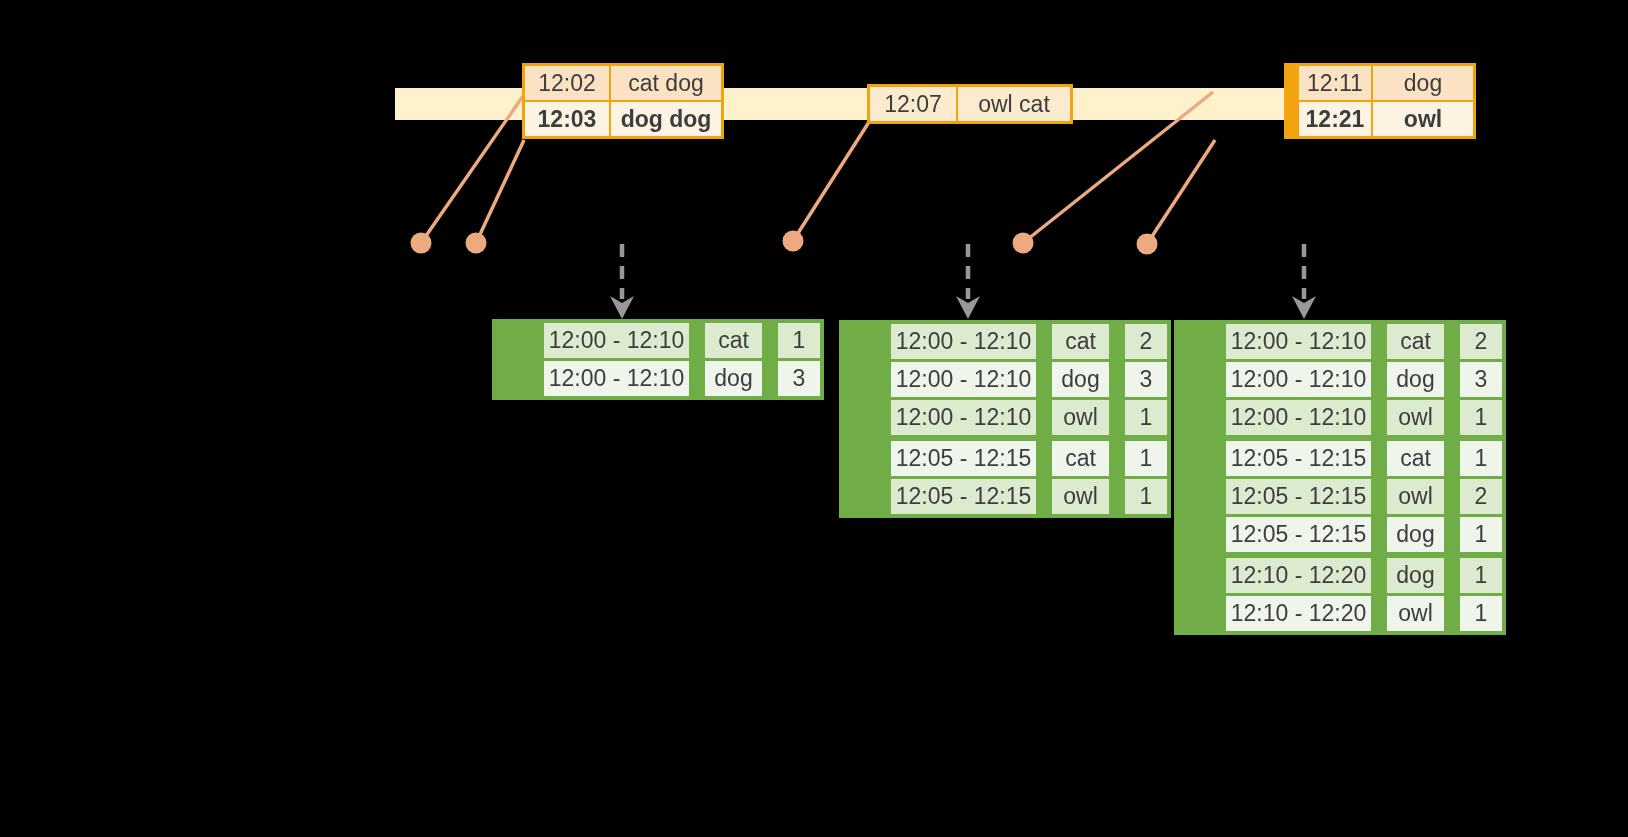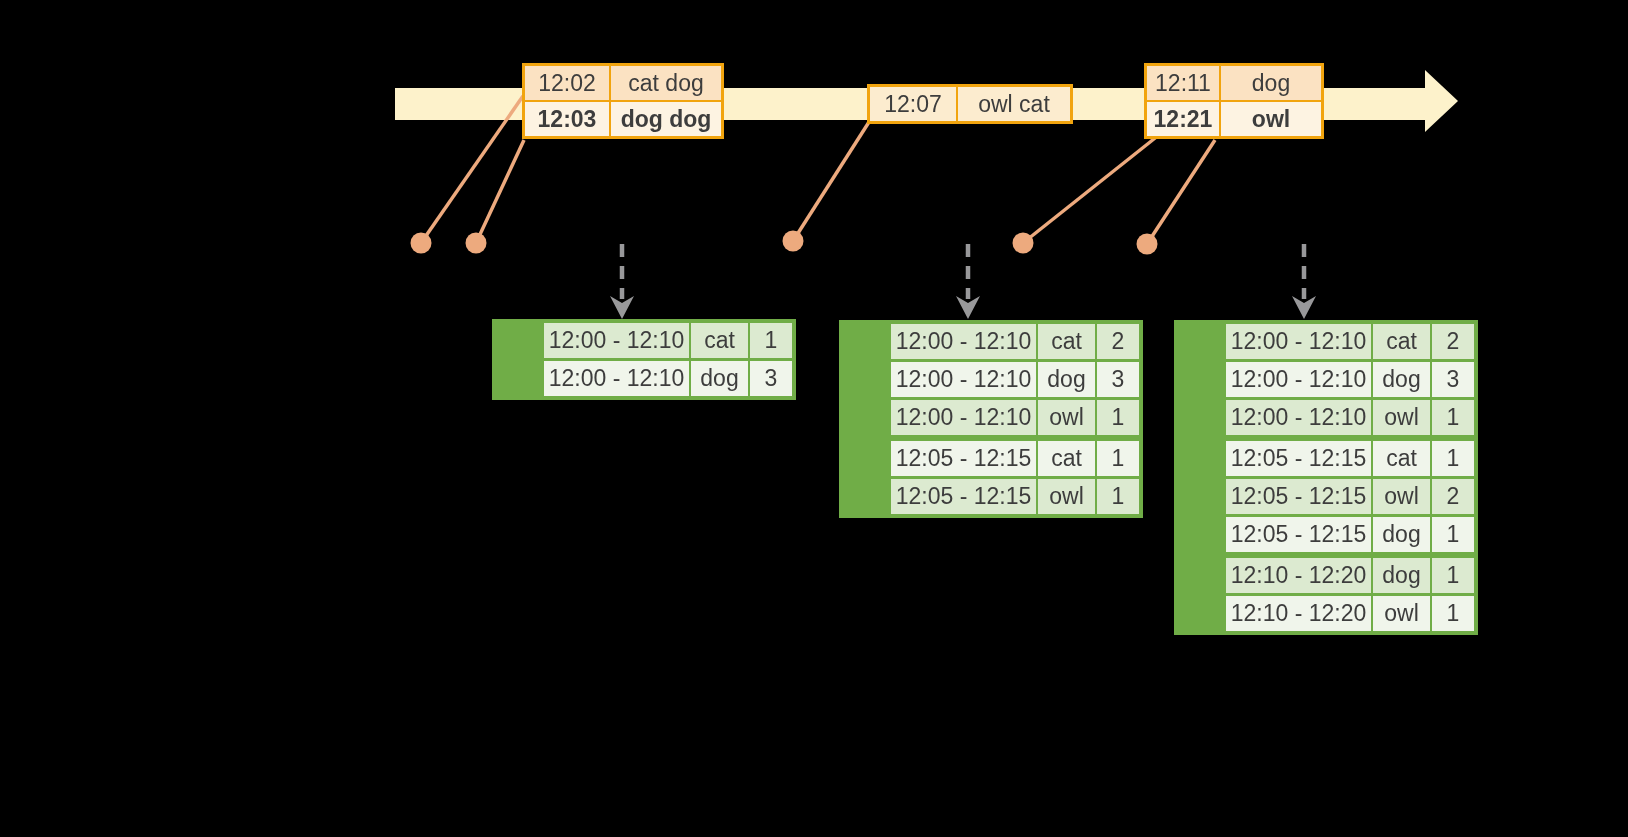--- a/index.html
+++ b/index.html
@@ -21,21 +21,21 @@
   .t1 .erow{grid-template-columns:84px 110px;}
   .t2 .erow{grid-template-columns:86px 112px;}
   .t3 .erow{grid-template-columns:72px 100px;}
   .cell{display:flex;align-items:center;justify-content:center;font-size:23px;line-height:1;}
   .peach-dark{background:var(--orange_row_dark);}
   .peach-mid{background:var(--orange_row_mid);}
   .peach-light{background:var(--orange_row_light);font-weight:bold;}
   
   .gtable{position:absolute;z-index:3;background:var(--green_border);
     border:4px solid var(--green_border);display:flex;flex-direction:column;gap:3px;}
-  .gtable .grow{display:grid;grid-template-columns:145px 57px 42px;gap:2px;height:35px;padding-left:48px;}
+  .gtable .grow{display:grid;grid-template-columns:145px 57px 42px;gap:16px;height:35px;padding-left:48px;}
   .gtable .grow.sep{margin-top:3px;}
   .green-dark{background:var(--green_row_dark);}
   .green-light{background:var(--green_row_light);}
 </style>
 </head>
 <body>
 
 <div class="stage">
 
   <div class="timeline-band"></div>
@@ -77,21 +77,21 @@
     </div>
   </div>
 
   <div class="etable t2" style="left:867px;top:84px;">
     <div class="erow">
       <div class="cell peach-mid">12:07</div>
       <div class="cell peach-mid">owl cat</div>
     </div>
   </div>
 
-  <div class="etable t3" style="left:1144px;top:63px;">
+  <div class="etable t3" style="left:1284px;top:63px;padding-left:12px;">
     <div class="erow">
       <div class="cell peach-dark">12:11</div>
       <div class="cell peach-dark">dog</div>
     </div>
     <div class="erow">
       <div class="cell peach-light">12:21</div>
       <div class="cell peach-light">owl</div>
     </div>
   </div>
 

